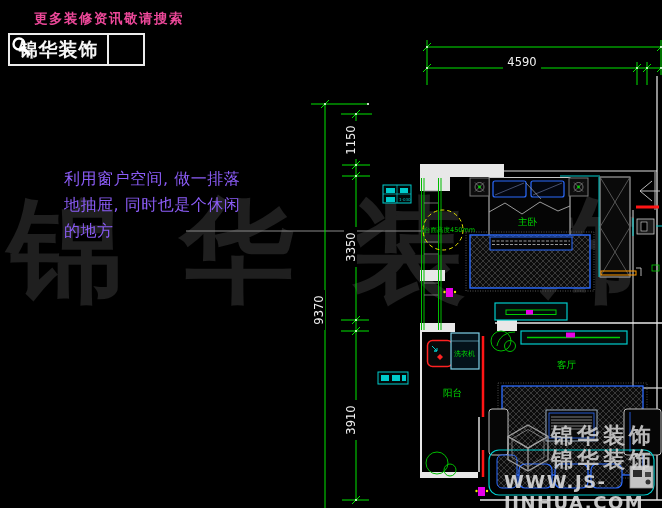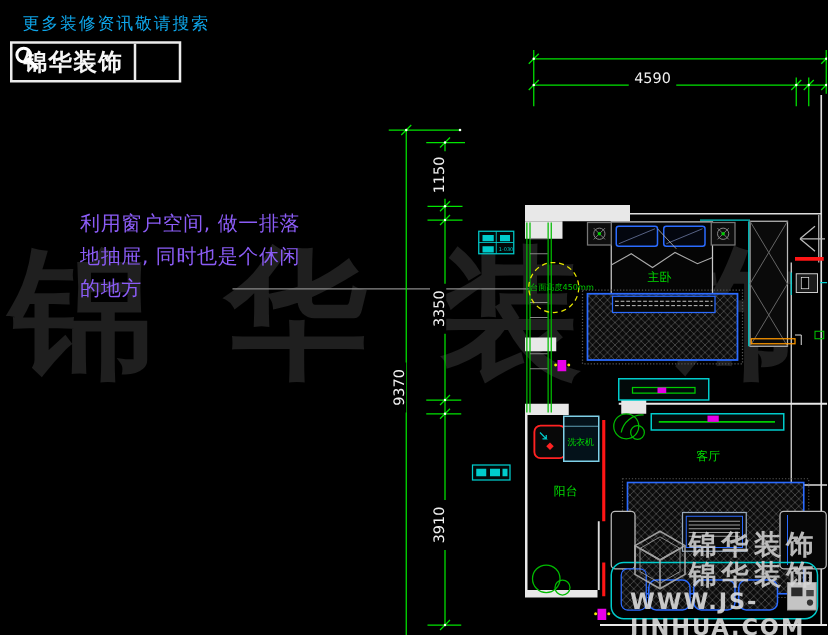--- a/index.html
+++ b/index.html
@@ -1,21 +1,21 @@
 <!DOCTYPE html>
 <html><head>
 <meta charset="utf-8">
 <style>
   html,body{margin:0;padding:0;background:#000;}
   #canvas{position:relative;width:662px;height:508px;background:#000;overflow:hidden;
           font-family:"DejaVu Sans",sans-serif;}
   .abs{position:absolute;}
   #wm-big{left:8px;top:188px;font-family:"DejaVu Serif",serif;font-weight:bold;
           font-size:114px;line-height:1.1;color:#1f1f1f;letter-spacing:58px;white-space:nowrap;}
-  #tagline{left:18px;top:10px;color:#0ea5e9;font-size:13.5px;font-weight:normal;letter-spacing:1.5px;}
+  #tagline{left:34px;top:10px;color:#ec4899;font-size:13.5px;font-weight:bold;letter-spacing:1.5px;}
   #brandbox{left:8px;top:33px;width:133px;height:29px;border:2px solid #ececec;display:flex;align-items:stretch;}
   #brandbox .brand{flex:1;display:flex;align-items:center;justify-content:center;
           color:#f5f5f5;font-size:19px;font-weight:bold;letter-spacing:1px;}
   #brandbox .searchcell{width:34px;border-left:2px solid #ececec;display:flex;align-items:center;justify-content:center;}
   #note{left:64px;top:166px;width:240px;color:#8b5cf6;font-size:16px;line-height:26px;
         font-weight:500;letter-spacing:.5px;white-space:pre-line;}
   .logo-cn{font-weight:bold;color:rgba(216,216,216,.85);font-size:22px;letter-spacing:4px;
            font-family:"DejaVu Serif",serif;white-space:nowrap;}
   #logo1{left:551px;top:421px;}
   #logo2{left:551px;top:445px;}

